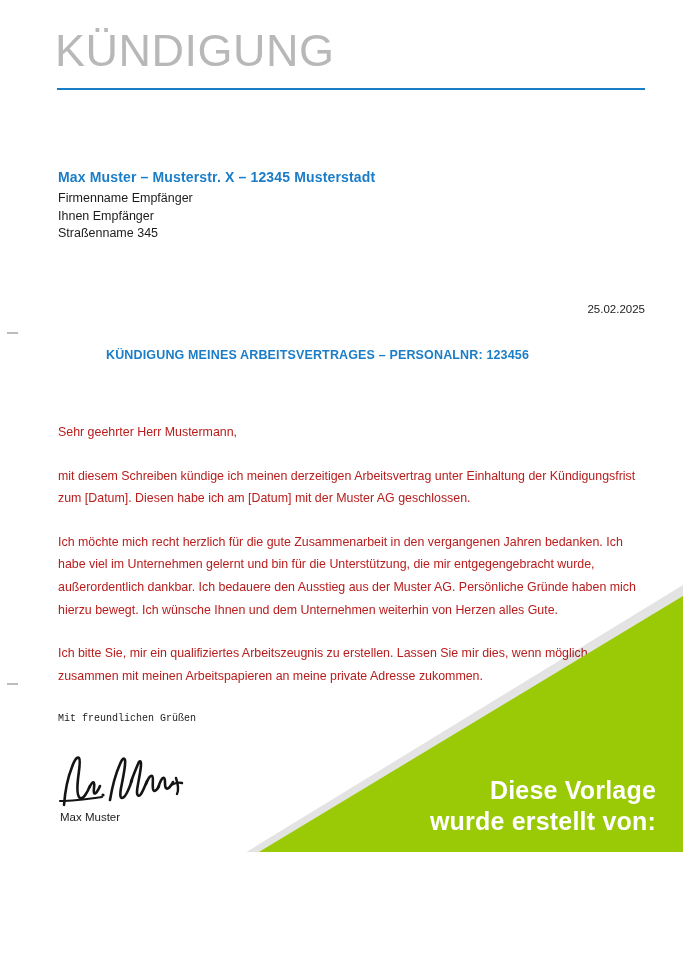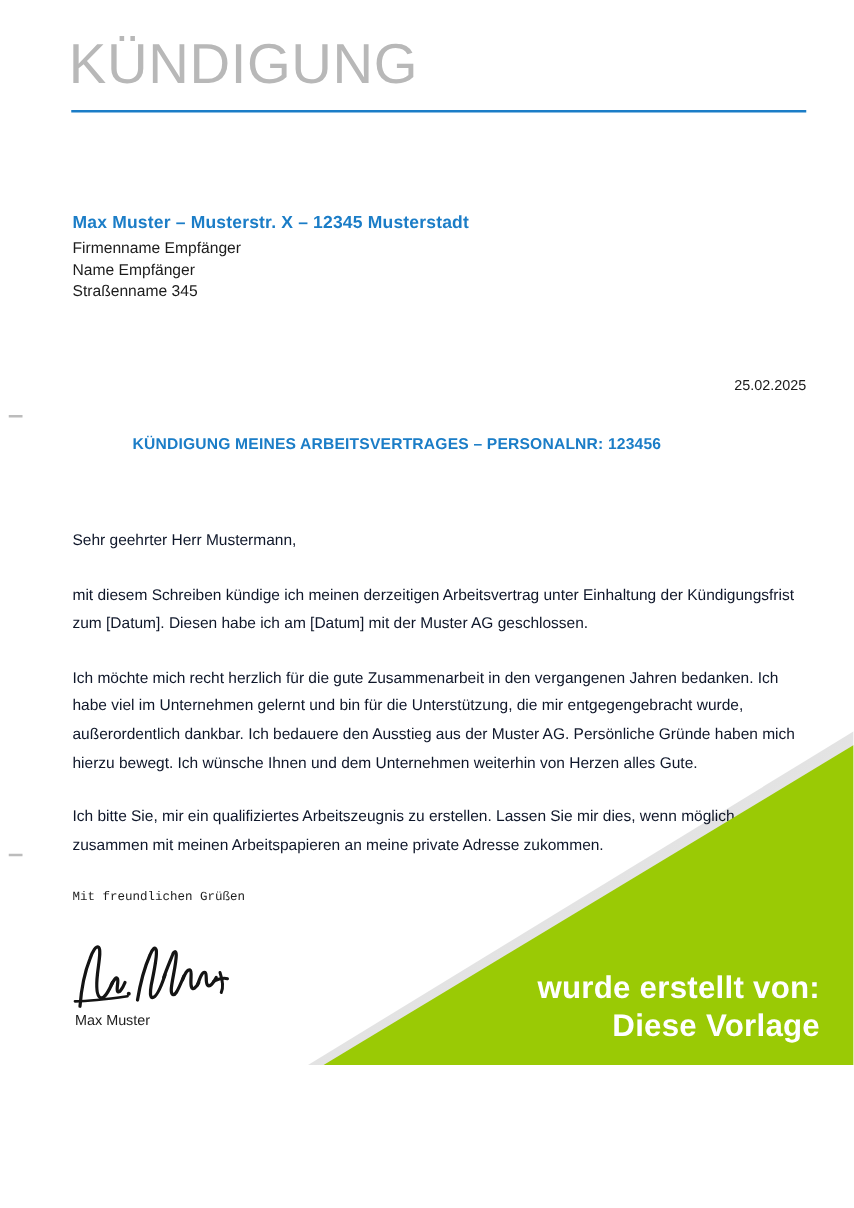--- a/index.html
+++ b/index.html
@@ -98,21 +98,21 @@
   .body-block {
     position: absolute;
     left: 58px;
     top: 421px;
     width: 578px;
   }
   .body-block p {
     margin: 0 0 21px 0;
     font-size: 12.4px;
     line-height: 22.6px;
-    color: #0f172a;
+    color: #b91c1c;
     text-align: left;
   }
   .body-block p:last-child { margin-bottom: 0; }
 
   
   .closing {
     position: absolute;
     left: 58px;
     top: 713px;
     font-size: 10px;
@@ -202,21 +202,21 @@
   <div class="doc-title">KÜNDIGUNG</div>
   <div class="header-rule"></div>
 
   <div class="fold-mark m1"></div>
   <div class="fold-mark m2"></div>
 
   <div class="sender-line">Max Muster – Musterstr. X – 12345 Musterstadt</div>
 
   <div class="recipient">
     <div>Firmenname Empfänger</div>
-    <div>Name Empfänger</div>
+    <div>Ihnen Empfänger</div>
     <div>Straßenname 345</div>
   </div>
 
   <div class="date">25.02.2025</div>
 
   <div class="subject">KÜNDIGUNG MEINES ARBEITSVERTRAGES – PERSONALNR: 123456</div>
 
   <div class="body-block">
     <p>Sehr geehrter Herr Mustermann,</p>
     <p>mit diesem Schreiben kündige ich meinen derzeitigen Arbeitsvertrag unter Einhaltung der Kündigungsfrist zum [Datum]. Diesen habe ich am [Datum] mit der Muster AG geschlossen.</p>
@@ -250,22 +250,22 @@
       <linearGradient id="shadeGrad" x1="0" y1="0" x2="1" y2="1">
         <stop offset="0%" stop-color="#000000" stop-opacity="0.22"></stop>
         <stop offset="100%" stop-color="#000000" stop-opacity="0"></stop>
       </linearGradient>
     </defs>
     <polygon points="683,585 683,966 60,966" fill="url(#shadeGrad)"></polygon>
     <polygon points="683,596 683,966 70,966" fill="#9ACA05"></polygon>
   </svg>
 
   <div class="wm-text">
+    <div>Diese Vorlage</div>
     <div>wurde erstellt von:</div>
-    <div>Diese Vorlage</div>
   </div>
 
   <div class="logo-wrap">
     <svg class="logo-mark" viewBox="0 0 62 62">
       <rect x="19" y="6" width="30" height="40" fill="none" stroke="#1b7dc7" stroke-width="3.2"></rect>
       <rect x="7" y="14" width="30" height="40" fill="none" stroke="#1b7dc7" stroke-width="3.2"></rect>
       <path d="M22 12 L37 12 L37 33 L12 33 L12 22 Z" fill="#1b7dc7"></path>
       <path d="M11 32 L23 48 L52 8" fill="none" stroke="#1b7dc7" stroke-width="5.4" stroke-linecap="round" stroke-linejoin="round"></path>
     </svg>
     <span class="logo-text">Vorlage-kostenlos.de</span>

